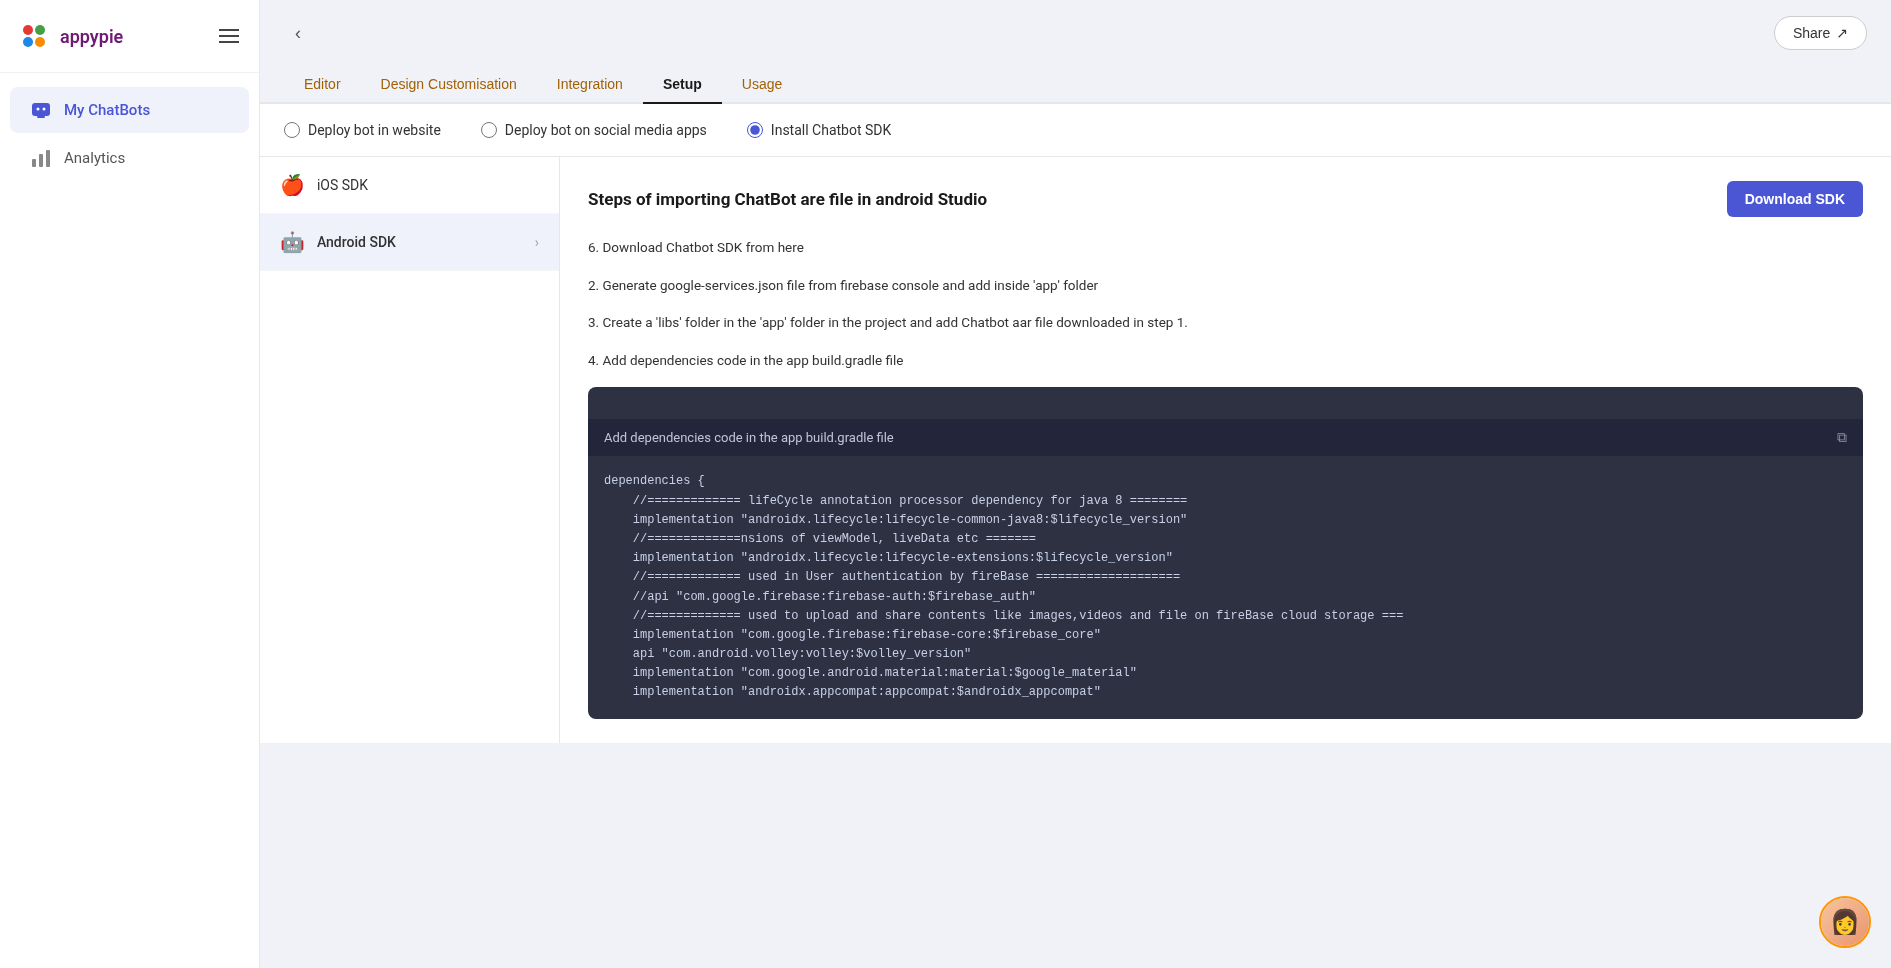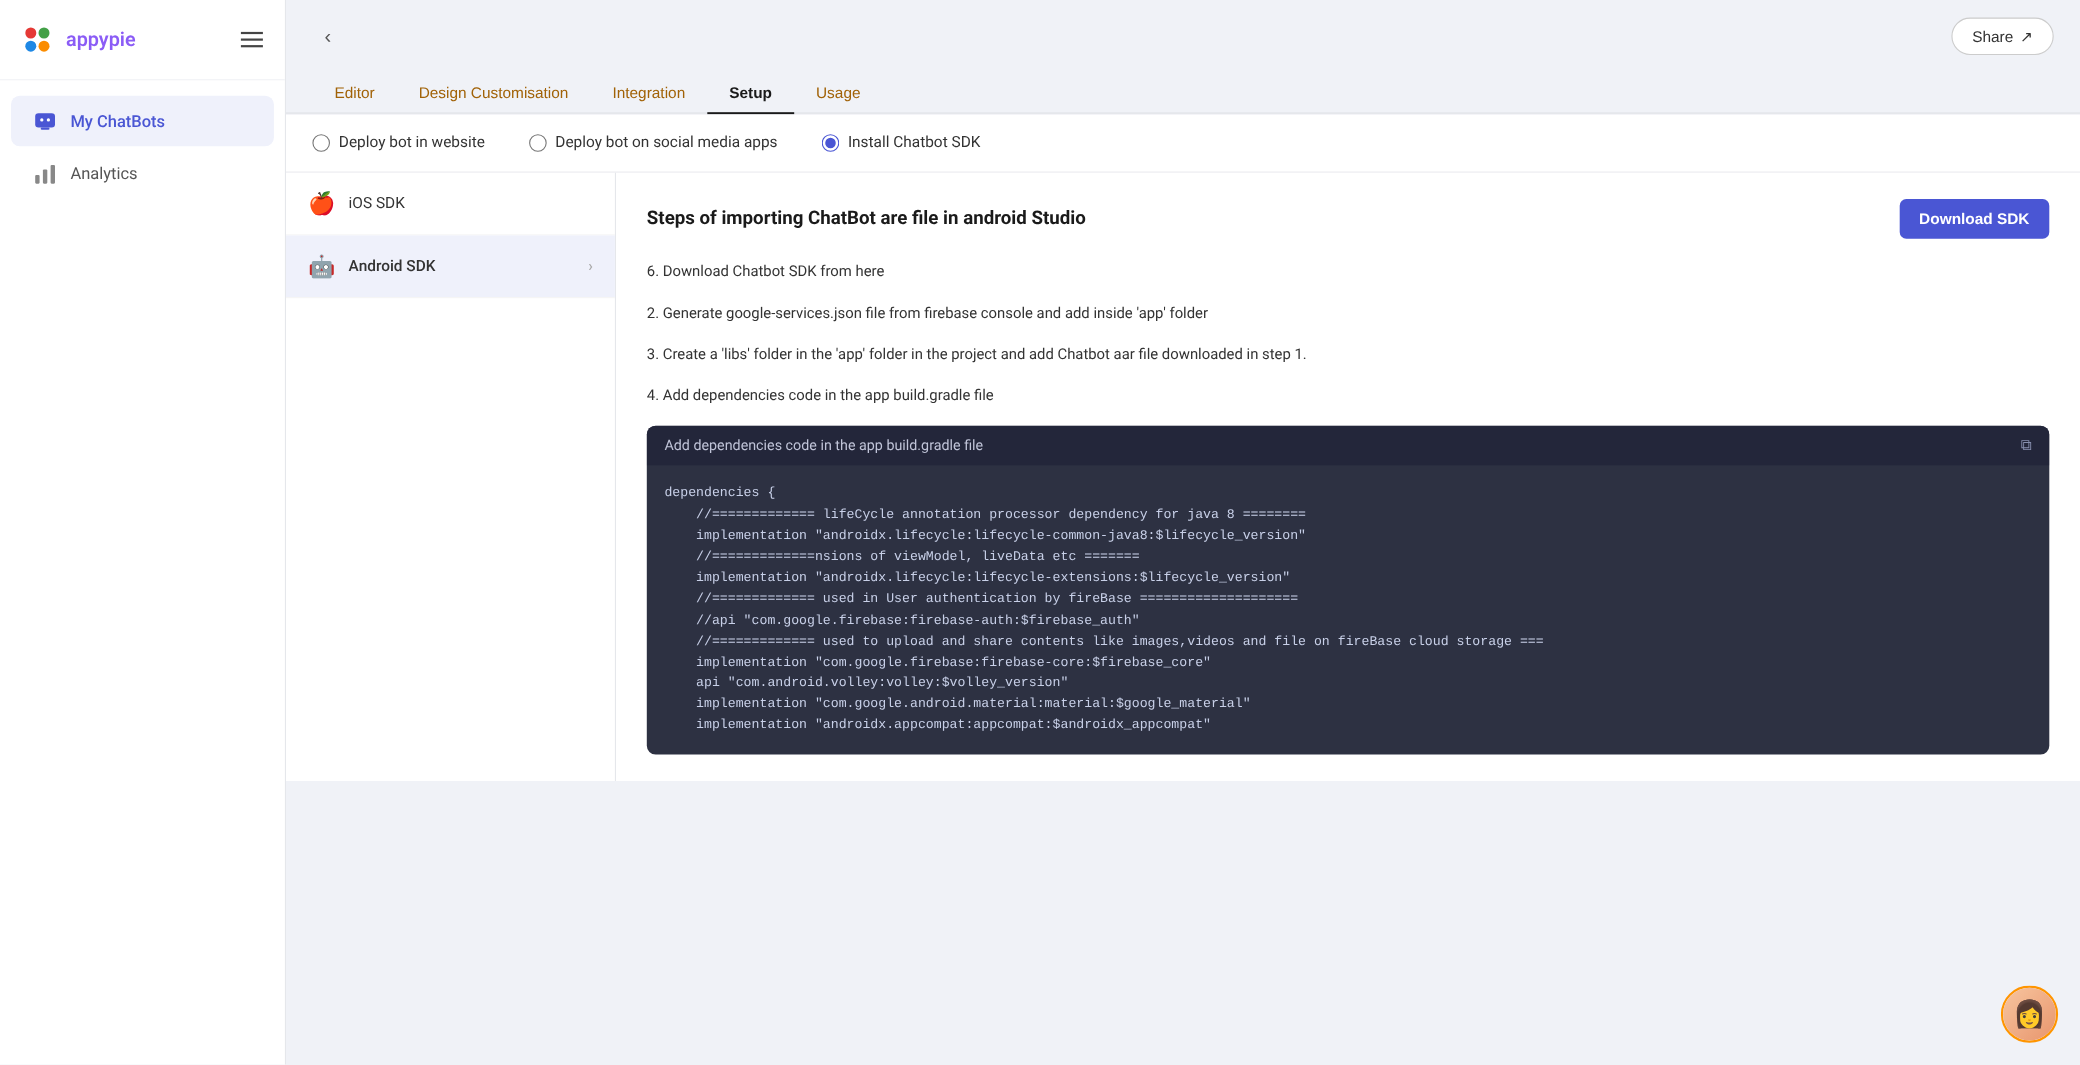--- a/index.html
+++ b/index.html
@@ -27,21 +27,21 @@
       align-items: center;
       gap: 8px;
     }
     .logo-icon {
       width: 36px;
       height: 36px;
     }
     .logo-text {
       font-size: 18px;
       font-weight: 600;
-      color: #8b5cf6;
+      color: #701a75;
     }
     .hamburger-btn {
       margin-left: auto;
       background: none;
       border: none;
       cursor: pointer;
       display: flex;
       flex-direction: column;
       gap: 4px;
       padding: 4px;
@@ -288,20 +288,21 @@
       margin-top: 12px;
     }
     .code-block-header {
       display: flex;
       align-items: center;
       justify-content: space-between;
       padding: 10px 16px;
       background: #23263a;
       color: #c0c4d8;
       font-size: 13px;
+      margin-top: 32px;
     }
     .code-copy-icon {
       cursor: pointer;
       font-size: 14px;
       color: #8890b0;
     }
     .code-body {
       padding: 16px;
       font-family: 'Courier New', Courier, monospace;
       font-size: 12px;

